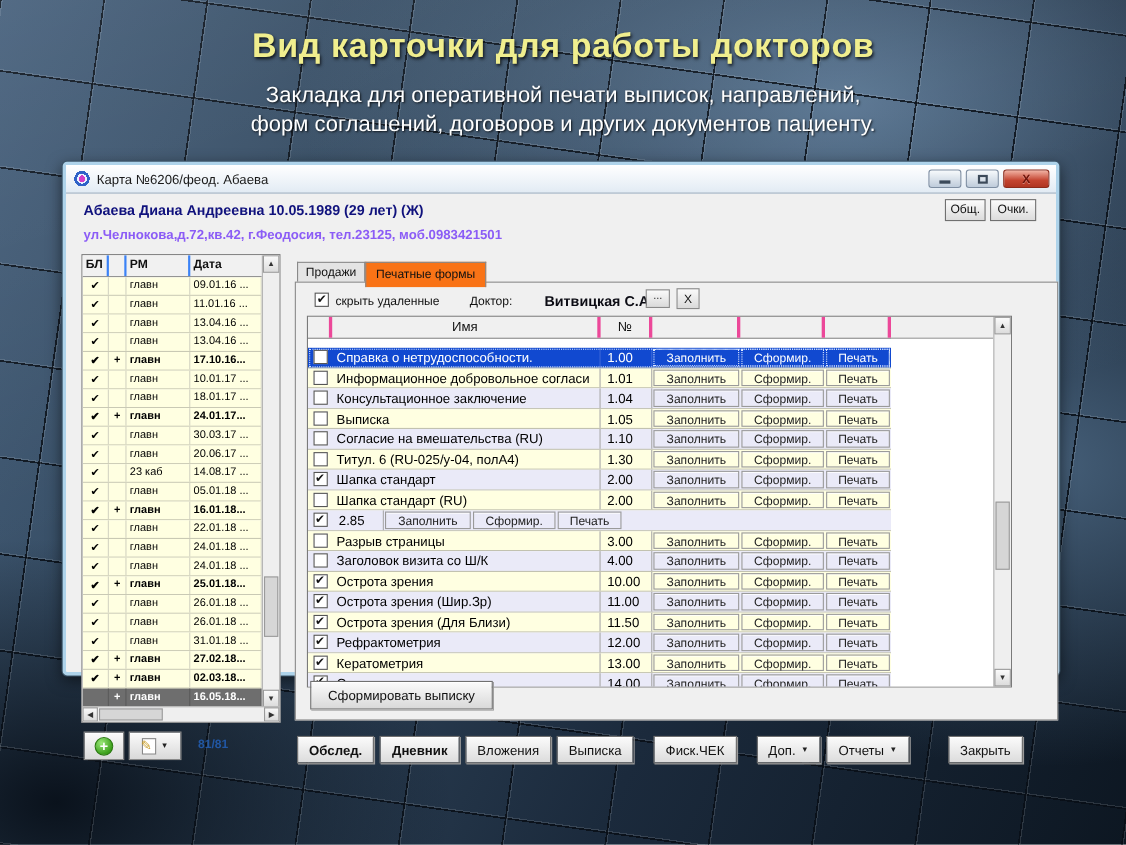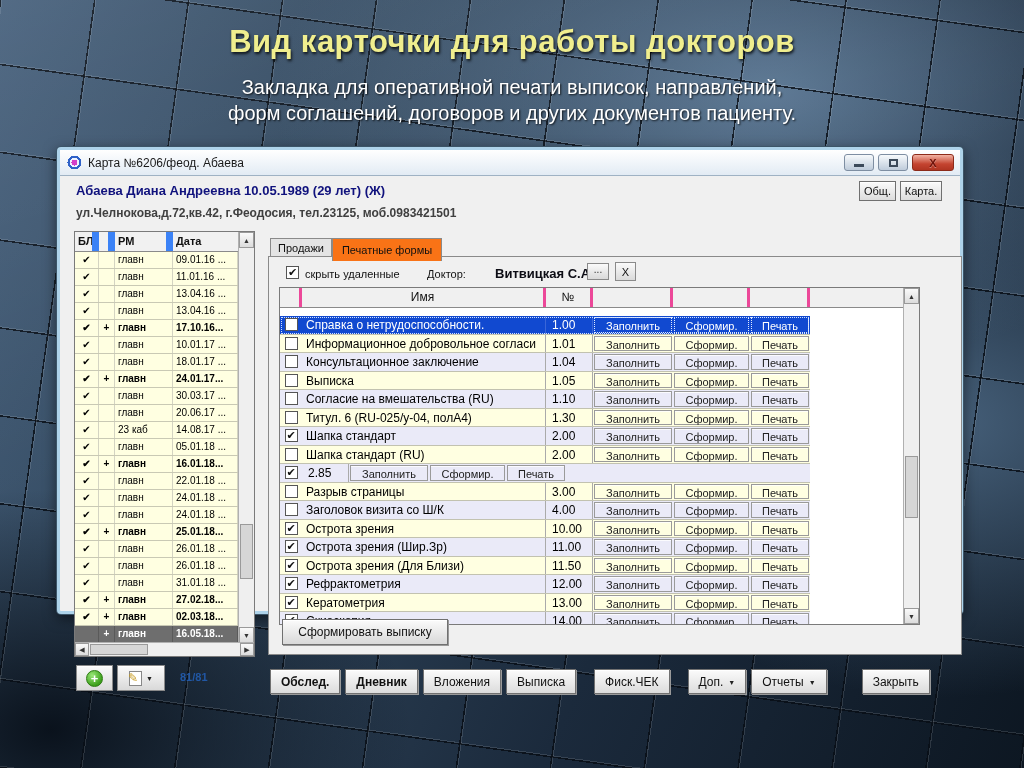--- a/index.html
+++ b/index.html
@@ -37,33 +37,33 @@
   .win-controls { position:absolute; right:6px; top:4px; display:flex; gap:4px; }
   .wc { height:17px; border:1px solid #7e8ea2; border-radius:3px; display:flex; align-items:center; justify-content:center; cursor:pointer; }
   .wc-min, .wc-max { width:30px; background:linear-gradient(#f7fafc, #bfccdb); }
   .wc-close { width:42px; background:linear-gradient(#f2b3a4, #c44430 60%, #b03522); border-color:#8c2a1a; }
   .glyph-min { width:10px; height:3px; background:#3c4a5a; margin-top:6px; }
   .glyph-max { width:9px; height:8px; border:2px solid #3c4a5a; background:transparent; }
   .glyph-close { font-size:11px; font-weight:bold; color:#6e120a; text-shadow:0 1px 0 rgba(255,255,255,0.35); }
 
   
   .patient-line1 { position:absolute; left:16px; top:33px; font-size:13px; font-weight:bold; color:#10127d; }
-  .patient-line2 { position:absolute; left:16px; top:56px; font-size:12px; font-weight:bold; color:#404040; }
+  .patient-line2 { position:absolute; left:16px; top:56px; font-size:12px; font-weight:bold; color:#8b5cf6; }
   .hdr-btn { position:absolute; top:31px; height:20px; font-size:11px; color:#111;
     background:linear-gradient(#fbfbfb,#dcdcdc); border:1px solid #707070; box-shadow:inset 0 1px 0 #fff;
     display:flex; align-items:center; justify-content:center; cursor:pointer; }
   .btn-obsh { left:799px; width:37px; }
   .btn-diag { left:840px; width:42px; }
 
   
   .visits-panel { position:absolute; left:14px; top:81px; width:181px; height:426px;
     border:1px solid #7a7a7a; background:#fff; overflow:hidden; }
   .v-header { position:absolute; left:0; top:0; width:163px; height:20px; display:flex;
     background:#f1f1f1; border-bottom:1px solid #8a8a8a; }
-  .vh { font-size:11px; font-weight:bold; color:#111; padding:3px 0 0 3px; border-right:7px solid #3b82f6; overflow:hidden; }
+  .vh { font-size:11px; font-weight:bold; color:#111; padding:3px 0 0 3px; border-right:2px solid #3b82f6; overflow:hidden; }
   .v-body { position:absolute; left:0; top:20px; width:163px; height:391px; overflow:hidden; }
   .visit-row { display:flex; height:17px; background:#ffffe1; border-bottom:1px solid #c9c9b4; cursor:pointer; }
   .visit-row.bold { font-weight:bold; }
   .visit-row.sel { background:#6e6e6e; color:#fff; }
   .vc { font-size:10px; color:inherit; padding-top:2px; border-right:1px solid #d4d4c2; overflow:hidden; white-space:nowrap; }
   .visit-row.sel .vc { border-right-color:#5a5a5a; }
   .c-check { width:24px; text-align:center; font-size:10px; }
   .c-plus  { width:16px; text-align:center; font-weight:bold; }
   .c-rm    { width:58px; padding-left:3px; }
   .c-date  { width:65px; padding-left:3px; }
@@ -180,21 +180,21 @@
           </div>
         <div class="wc wc-close">
             <span class="glyph-close">X</span>
           </div>
       </div>
     </div>
 
     <div class="patient-line1">Абаева Диана Андреевна 10.05.1989 (29 лет) (Ж)</div>
     <div class="patient-line2">ул.Челнокова,д.72,кв.42, г.Феодосия, тел.23125, моб.0983421501</div>
     <div class="hdr-btn btn-obsh">Общ.</div>
-    <div class="hdr-btn btn-diag">Карта.</div>
+    <div class="hdr-btn btn-diag">Очки.</div>
 
     <div class="visits-panel">
       <div class="v-header">
         <div class="vh" style="width:24px;">БЛ</div>
         <div class="vh" style="width:16px;"></div>
         <div class="vh" style="width:58px;">РМ</div>
         <div class="vh" style="width:65px; border-right:none;">Дата</div>
       </div>
       <div class="v-body">
           <div class="visit-row">

